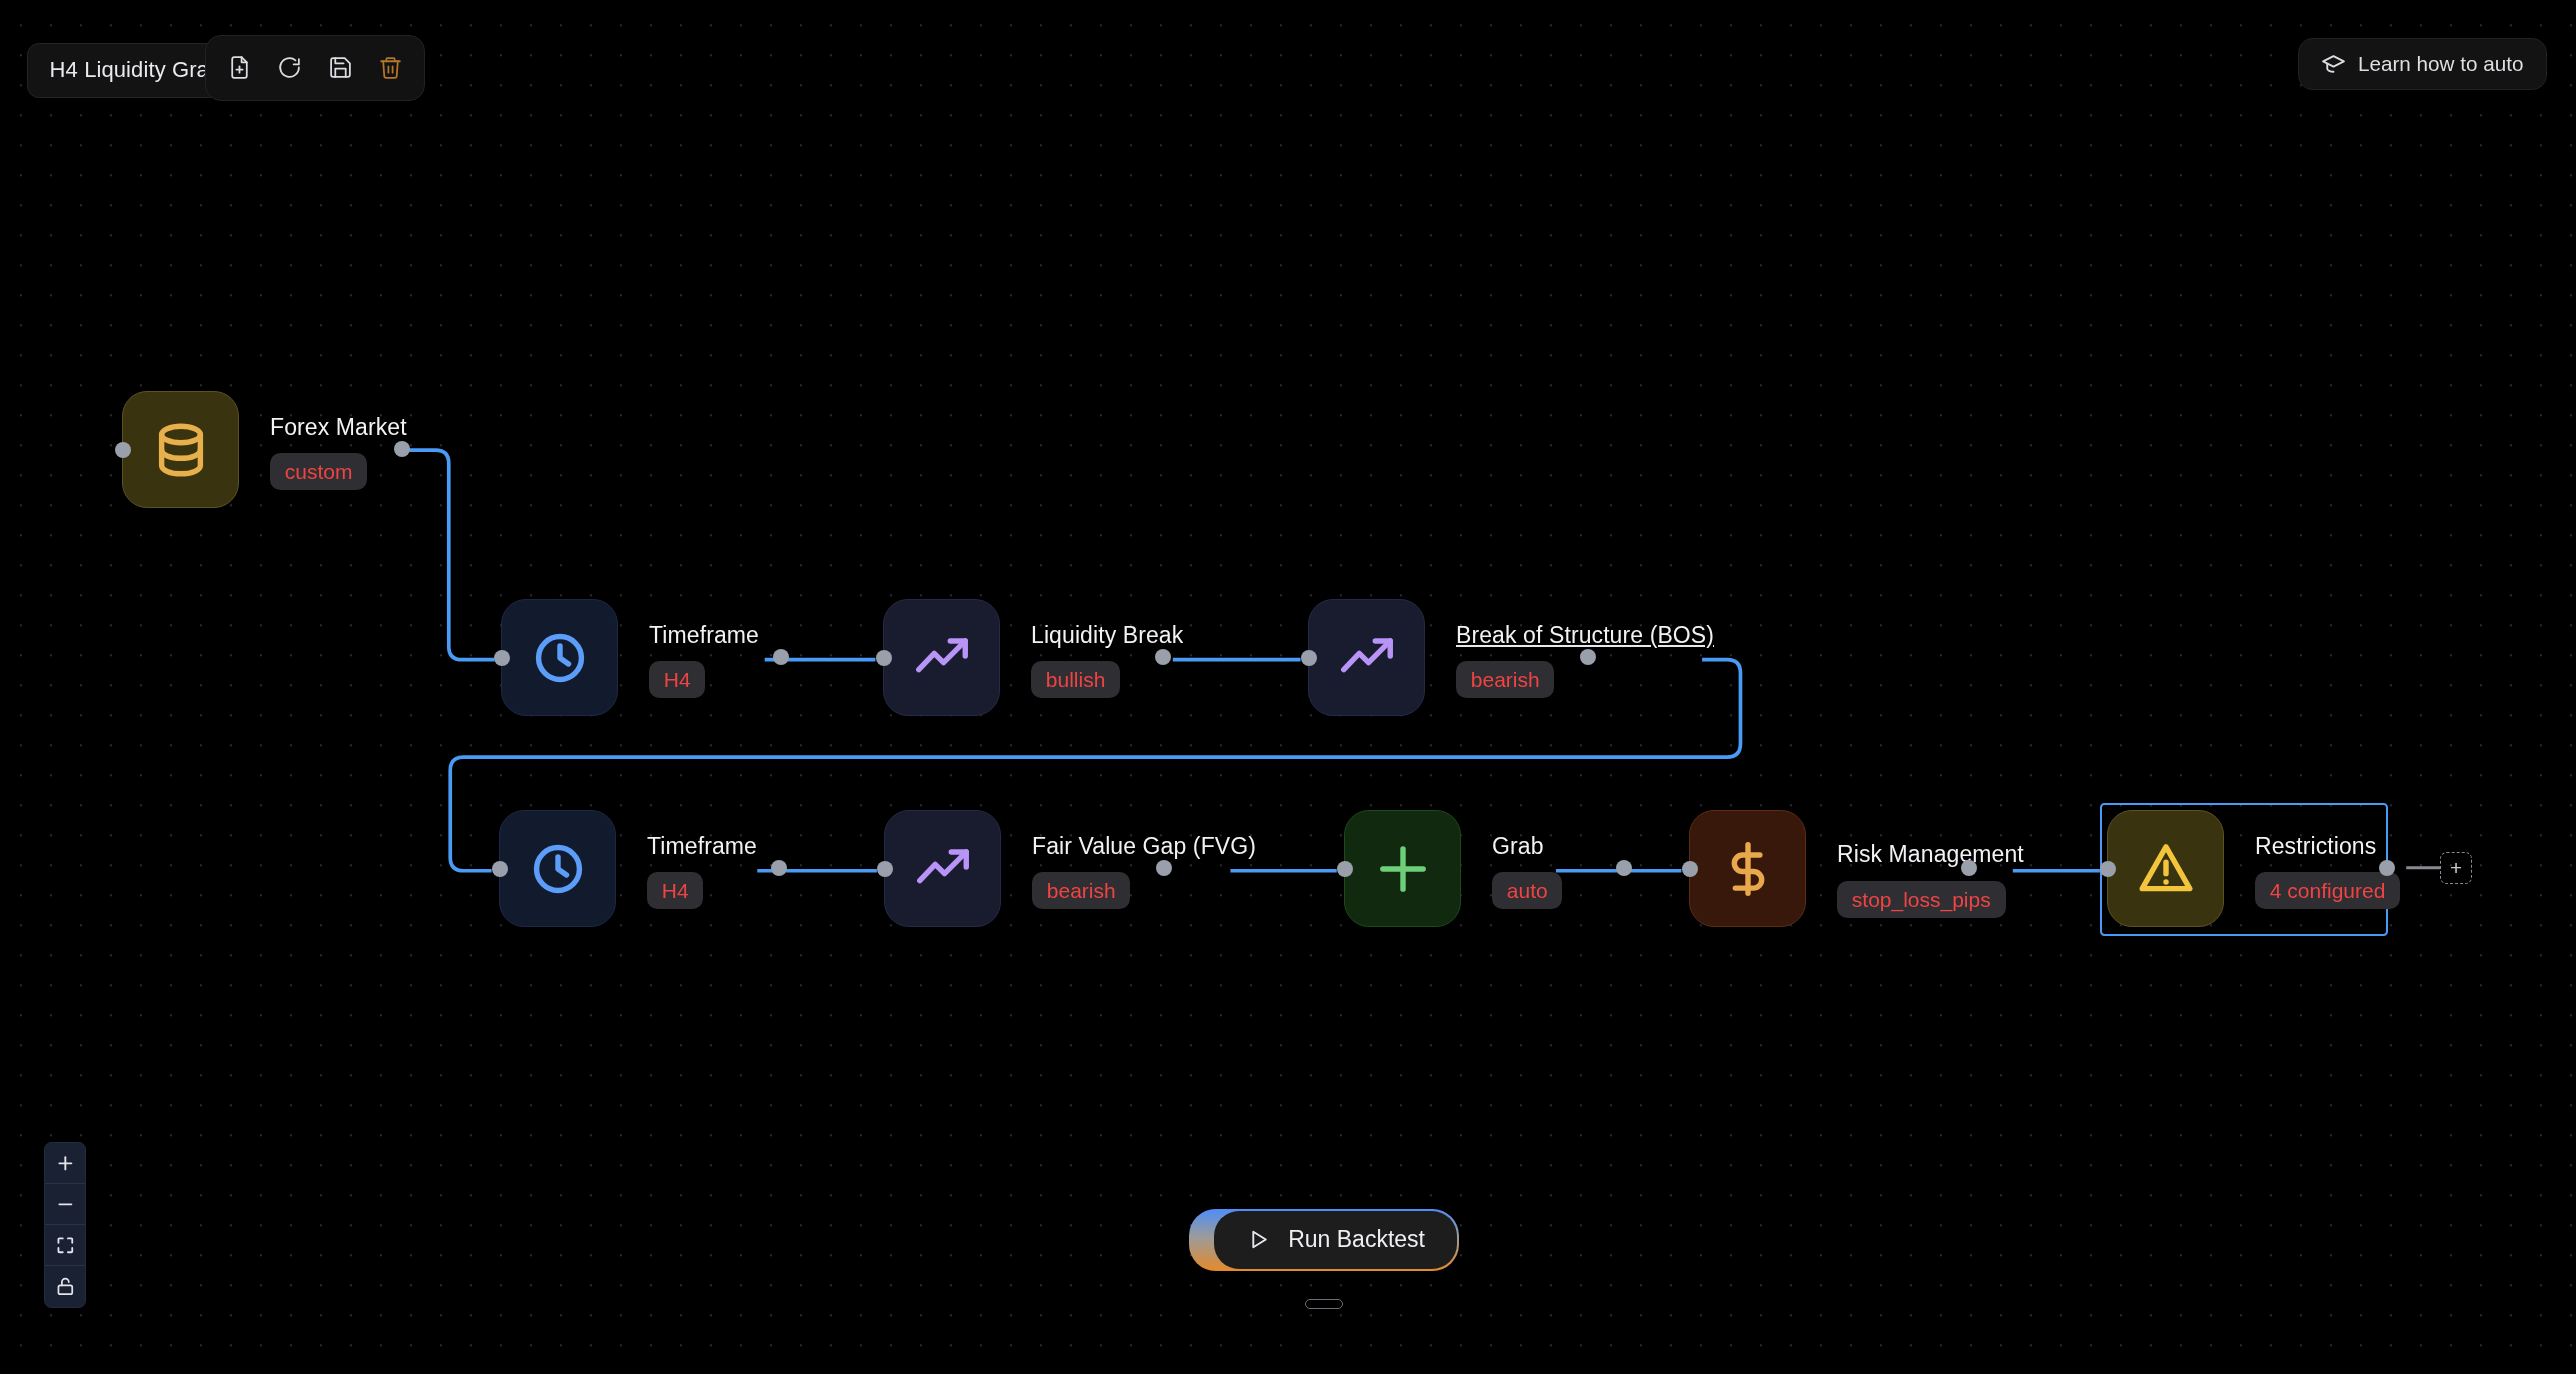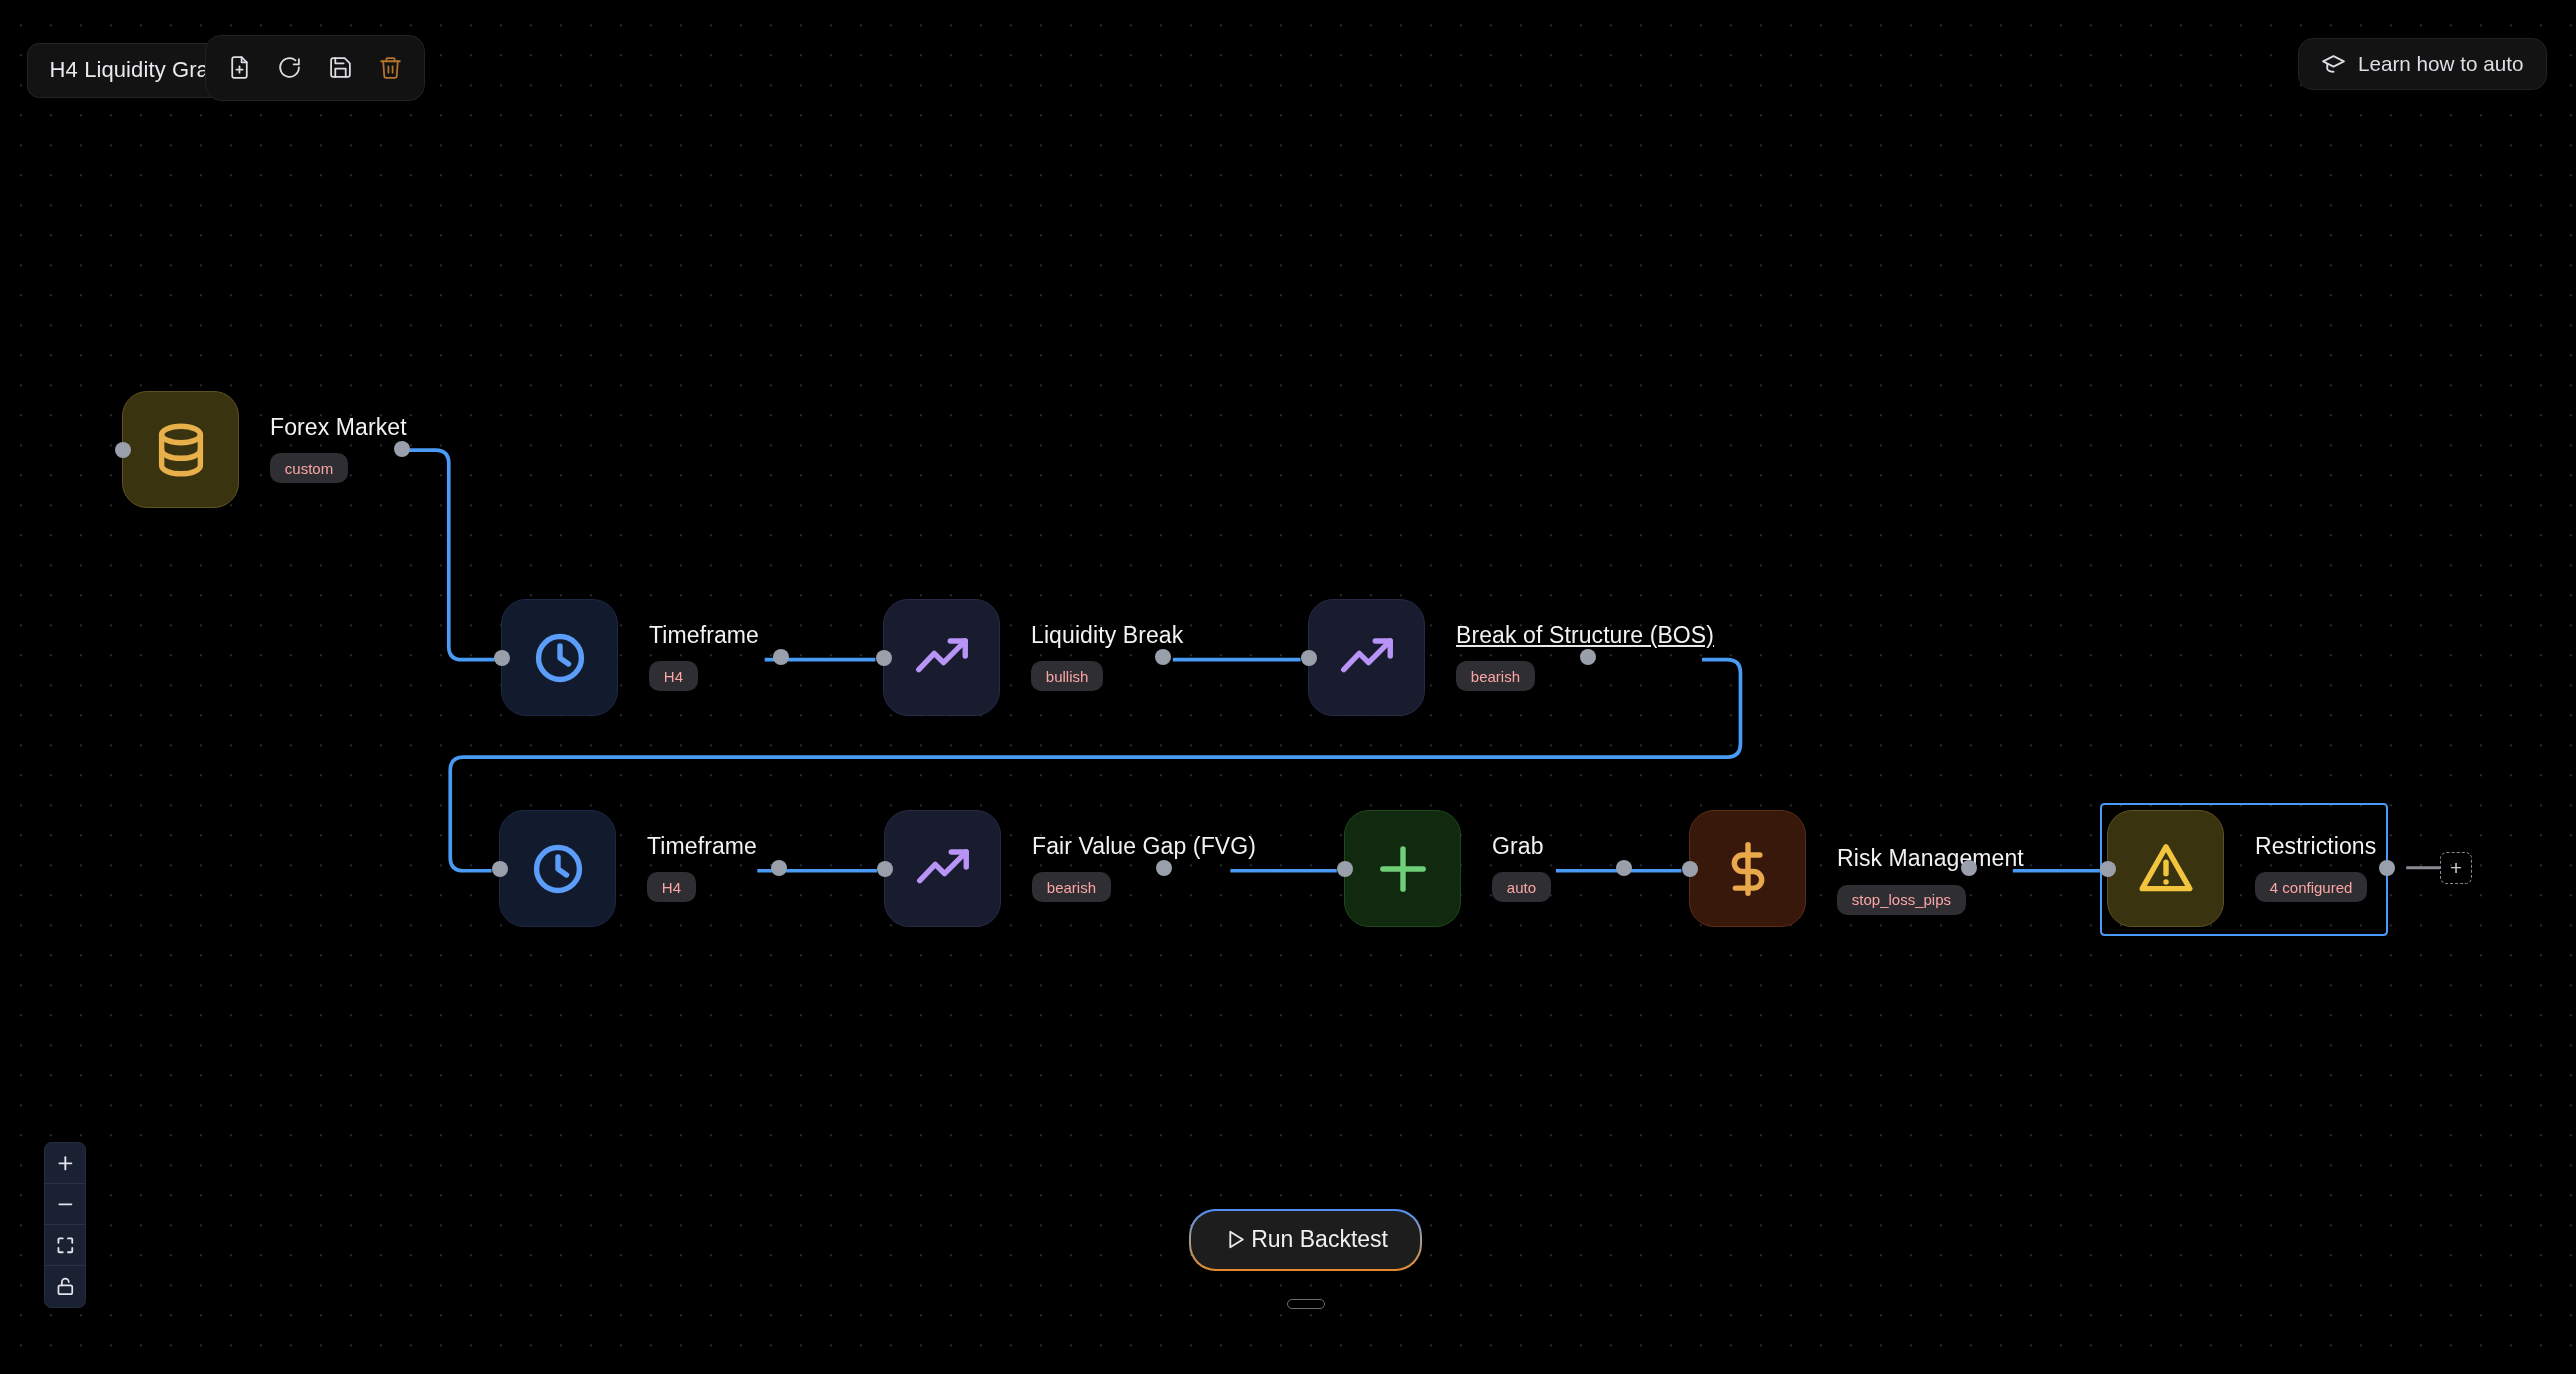--- a/index.html
+++ b/index.html
@@ -63,21 +63,21 @@
   }
   .node-icon svg { width:62px; height:62px; }
   .node-meta { margin-left:31px; padding-top:23.6px; }
   .node-label {
     font-size:23px; color:#f2f2f5; white-space:nowrap; line-height:1.1;
     letter-spacing:0.1px;
   }
   .node-badge {
     display:inline-block; margin-top:13.3px;
     background:#2e2e33; border-radius:10.3px;
-    padding:6.6px 14.8px; font-size:15px; color:#fca5a5; white-space:nowrap;
+    padding:6.6px 14.8px; font-size:21px; color:#ef4444; white-space:nowrap;
   }
 
   
   .handle {
     position:absolute; width:16px; height:16px; border-radius:50%;
     background:#9aa0ab; z-index:6;
   }
 
   
   .v-source  { background:#3a330f; border-color:#5d5320; }
@@ -111,22 +111,22 @@
 
   
   .run-wrap { position:absolute; left:1189px; bottom:103px; z-index:40; }
   .run-btn {
     position:relative; padding:2.2px; border-radius:26.6px;
     background:linear-gradient(180deg,#4f8ef7 0%,#9b9b9b 45%,#e58a2a 100%);
     cursor:pointer; display:inline-block;
   }
   .run-inner {
     background:#1d1d1d; border-radius:25px;
-    padding:15.5px 32px; display:flex; align-items:center; gap:3px;
-    font-size:23px; color:#f0f0f4; white-space:nowrap;
+    padding:15.5px 32px; display:flex; align-items:center; gap:17px;
+    font-size:23px; color:#f0f0f4; white-space:nowrap;margin-left:23px;
   }
   .run-inner svg { width:25px; height:25px; }
   .drag-pill {
     position:absolute; left:50%; transform:translateX(-50%); bottom:-38px;
     width:38px; height:10.3px; border:1.5px solid #6d6d75; border-radius:5.9px;
   }
 </style>
 </head>
 <body>
 

